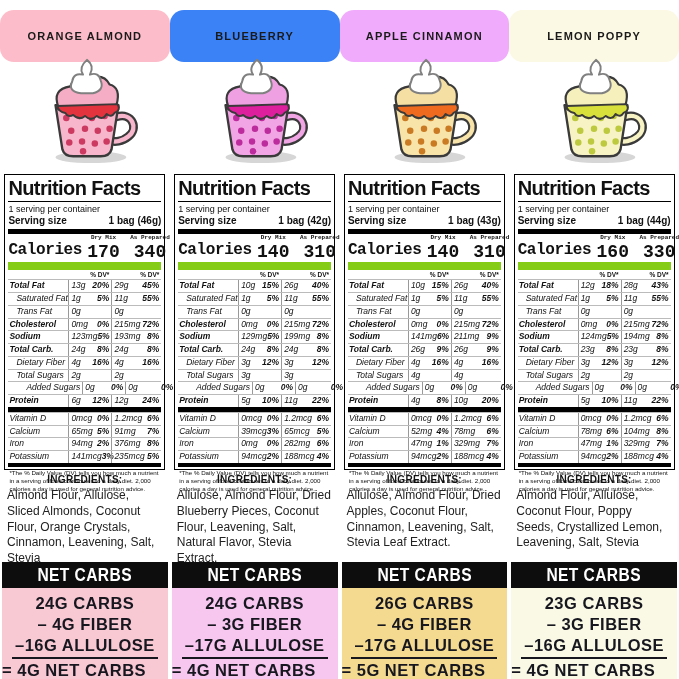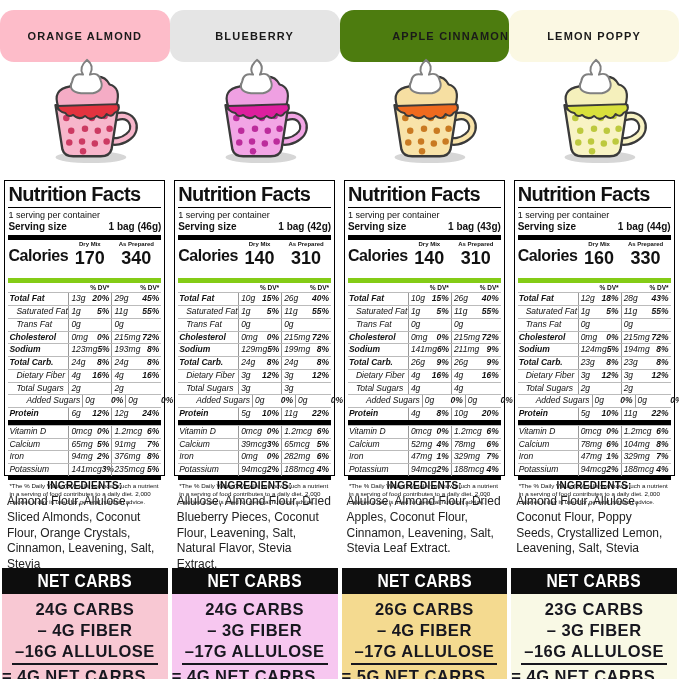--- a/index.html
+++ b/index.html
@@ -22,31 +22,31 @@
   .band {
     height:52px; display:flex; align-items:center; justify-content:center;
     font-weight:bold; font-size:11px; letter-spacing:1.2px; color:#1a1a1a;border-radius:14px;
   }
 
   
   .cup-row { height:126px; display:flex; align-items:center; justify-content:center; }
   .cup-row svg { width:118px; height:112px; }
 
   
-  .label-row { height:296px; display:flex; justify-content:center;margin-top:6px; }
+  .label-row { height:296px; display:flex; justify-content:center; }
   .nf {
     width:161px; background:#fff; border:1.5px solid #000;
     padding:2px 3px; font-size:8.5px; line-height:1.15;
   }
   .nf-title { font-weight:bold; font-size:20px; letter-spacing:-0.6px; border-bottom:1px solid #000; padding-bottom:1px; white-space:nowrap; }
   .nf-serv1 { font-size:9px; padding:2px 0 1px; }
   .nf-serv2 { display:flex; justify-content:space-between; font-weight:bold; font-size:10px; padding-bottom:2px; }
   .bar5 { height:5px; background:#000; }
   .bar4 { height:4px; background:#000; }
-  .cal-grid { display:grid; grid-template-columns:1fr 43px 50px; align-items:end; border-bottom:5px solid #84cc16; padding:1px 0 11px; }
+  .cal-grid { display:grid; grid-template-columns:1fr 43px 50px; align-items:end; border-bottom:8px solid #84cc16; padding:1px 0 1px;font-family:Liberation Mono, monospace; }
   .cal-word { font-weight:bold; font-size:16px; letter-spacing:-0.4px; padding-bottom:1px; }
   .cal-col { text-align:center; }
   .cal-colhead { display:block; font-weight:bold; font-size:6px; padding-bottom:1px; white-space:nowrap; }
   .cal-num { display:block; font-weight:bold; font-size:18px; line-height:1; }
   .dv-row { display:grid; grid-template-columns:1fr 43px 50px; font-weight:bold; font-size:6.5px; padding:1px 0; }
   .dv-row span { text-align:right; padding-right:2px; }
   .nrow { display:grid; grid-template-columns:1fr 43px 50px; border-top:1px solid #bbb; align-items:center;font-style:italic; }
   .nrow.b .nname { font-weight:bold; }
   .nname { padding:1px 0 1px 1px; white-space:nowrap; }
   .ind1 .nname { padding-left:8px; }
@@ -319,21 +319,21 @@
         <div class="net-underline"></div>
         <div class="net-total">= 4G NET CARBS</div>
       </div>
     </div>
 
   </div>
 
   <div class="col">
 
     <div class="band-row">
-      <div class="band" style="background: #e5e5e5; align-items: center;">
+      <div class="band" style="background: #3b82f6; align-items: center;">
         <span>BLUEBERRY</span>
       </div>
     </div>
 
     <div class="cup-row">
       <svg viewBox="0 0 120 112">
         <ellipse cx="66" cy="103" rx="36" ry="6" fill="#cccccc" opacity="0.8"></ellipse>
         <path d="M92,62 C108,57 115,74 104,82 C98,87 90,88 85,86" fill="none" stroke="#3a3a3a" stroke-width="9" stroke-linecap="round"></path>
         <path d="M92,62 C108,57 115,74 104,82 C98,87 90,88 85,86" fill="none" stroke-width="4.5" stroke-linecap="round" stroke="#f2a5e5"></path>
         <path d="M30,50 L37,95 Q39,102 48,102 L76,102 Q85,102 87,95 L94,50 Z" stroke="#3a3a3a" stroke-width="2.4" stroke-linejoin="round" fill="#f2a5e5"></path>
@@ -565,21 +565,21 @@
         <div class="net-underline"></div>
         <div class="net-total">= 4G NET CARBS</div>
       </div>
     </div>
 
   </div>
 
   <div class="col">
 
     <div class="band-row">
-      <div class="band" style="background: #4d7c0f; justify-content: flex-end;">
+      <div class="band" style="background: #f0abfc;">
         <span>APPLE CINNAMON</span>
       </div>
     </div>
 
     <div class="cup-row">
       <svg viewBox="0 0 120 112">
         <ellipse cx="66" cy="103" rx="36" ry="6" fill="#cccccc" opacity="0.8"></ellipse>
         <path d="M92,62 C108,57 115,74 104,82 C98,87 90,88 85,86" fill="none" stroke="#3a3a3a" stroke-width="9" stroke-linecap="round"></path>
         <path d="M92,62 C108,57 115,74 104,82 C98,87 90,88 85,86" fill="none" stroke-width="4.5" stroke-linecap="round" stroke="#f8e3a9"></path>
         <path d="M30,50 L37,95 Q39,102 48,102 L76,102 Q85,102 87,95 L94,50 Z" stroke="#3a3a3a" stroke-width="2.4" stroke-linejoin="round" fill="#f8e3a9"></path>

